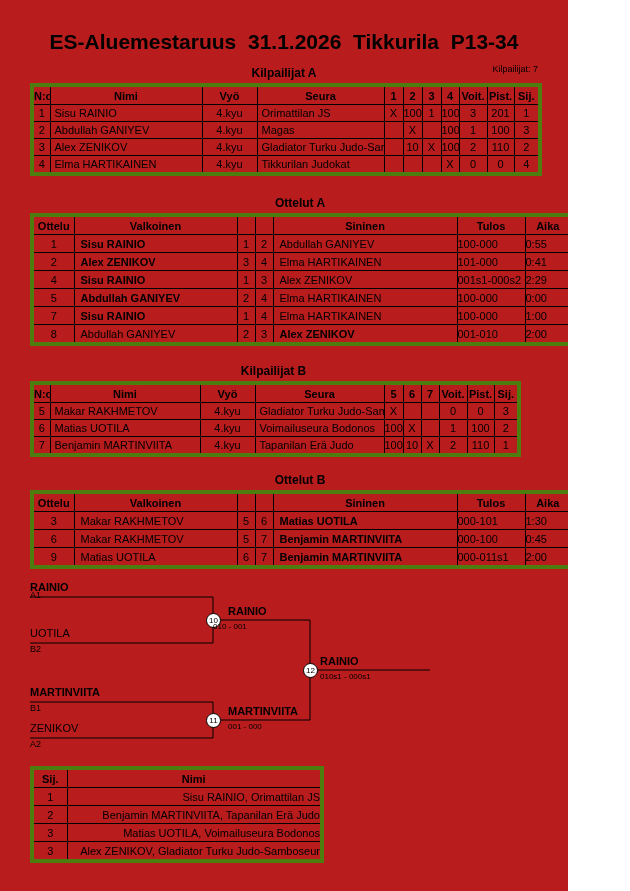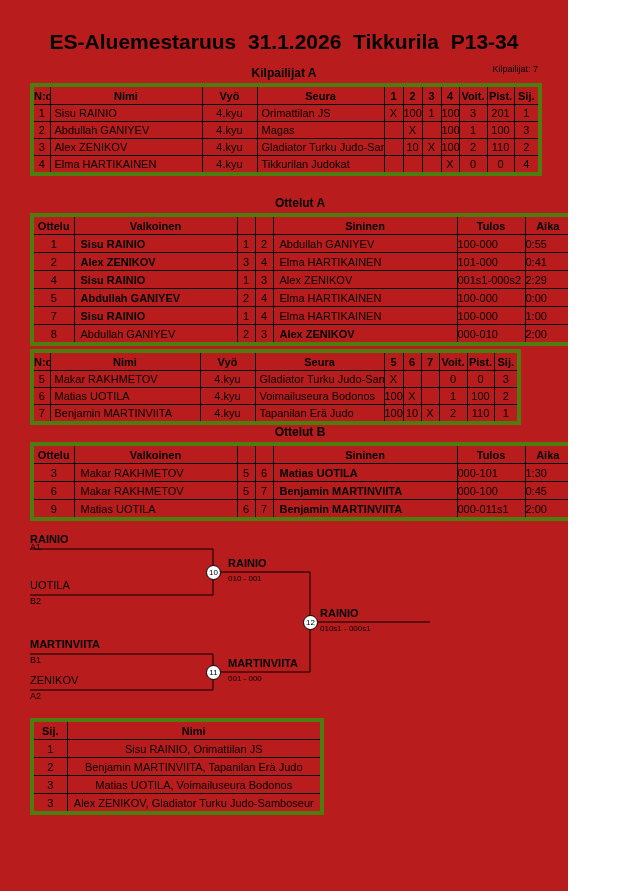--- a/index.html
+++ b/index.html
@@ -4,38 +4,38 @@
 <style>
   html,body { margin:0; padding:0; background:#fff; color:#000;
     font-family:"Liberation Sans", sans-serif; }
   .page { position:relative; width:568px; height:891px; background:#b91c1c; overflow:hidden; }
   .title { padding-top:30px; text-align:center; font-size:21px; font-weight:bold; white-space:pre; }
   .kilp-count { position:absolute; top:64px; right:30px; font-size:9px; }
   .sec-heading { font-size:12px; font-weight:bold; text-align:center; margin-left:30px; }
   .h-ka { width:508px; margin-top:12px; }
   .h-oa { width:540px; margin-top:20px; }
   .h-kb { width:487px; margin-top:18px; }
-  .h-ob { width:540px; }
+  .h-ob { width:540px; margin-top:16px; }
   .h-tu { width:290px; margin-top:0; }
   table.tbl { border-collapse:collapse; table-layout:fixed; margin-left:30px; margin-top:3px;
     border:4px solid #4d7c0f; }
   table.tbl th, table.tbl td { border:1px solid #000; font-size:11px; overflow:hidden;
     white-space:nowrap; padding:0; }
   table.tbl th { font-weight:bold; text-align:center; height:17px; }
   table.tbl td { height:16px; text-align:center; }
   table.t-match td { height:17px; }
   table.t-res td { height:17px; }
   .b { font-weight:bold; }
   
   .t-comp td:nth-child(2), .t-comp td:nth-child(4) { text-align:left; padding-left:4px; }
   
   .t-match td:nth-child(2), .t-match td:nth-child(5) { text-align:left; padding-left:6px; }
   .t-match td:nth-child(6), .t-match td:nth-child(7) { text-align:left; padding-right:5px; }
   
-  .t-res td:nth-child(2) { text-align:center; padding-left:0; }
+  .t-res td:nth-child(2) { text-align:right; padding-left:0; }
   
   .bracket { position:relative; width:630px; height:186px; margin-top:8px; }
   .bracket svg { position:absolute; left:0; top:0; }
   .bk-label { position:absolute; font-size:11px; white-space:nowrap; }
   .bk-seed { position:absolute; font-size:9px; white-space:nowrap; }
   .bk-score { position:absolute; font-size:8px; white-space:nowrap; }
   .bk-node { position:absolute; width:13px; height:13px; border:1px solid #000; border-radius:50%;
     background:#fff; font-size:8px; line-height:13px; text-align:center; }
 </style>
 </head>
@@ -199,26 +199,27 @@
           <td>Elma HARTIKAINEN</td>
           <td>100-000</td>
           <td>1:00</td>
         </tr>
         <tr>
           <td>8</td>
           <td>Abdullah GANIYEV</td>
           <td>2</td>
           <td>3</td>
           <td class="b">Alex ZENIKOV</td>
-          <td>000-010</td>
+          <td>001-010</td>
           <td>2:00</td>
         </tr>
       </tbody>
   </table>
 
+  <div class="sec-heading h-kb">Kilpailijat B</div>
   <table class="tbl t-comp" style="width:487px">
     <colgroup>
       <col style="width:18px">
         <col style="width:150px">
         <col style="width:55px">
         <col style="width:129px">
       <col style="width:19px">
         <col style="width:18px">
         <col style="width:18px">
       <col style="width:28px">
@@ -348,21 +349,21 @@
         <line x1="310" y1="93" x2="430" y2="93"></line>
       </g>
     </svg>
 
     <div class="bk-label b" style="left:30px; top:4px">RAINIO</div>
     <div class="bk-seed" style="left:30px; top:13px">A1</div>
     <div class="bk-label" style="left:30px; top:50px">UOTILA</div>
     <div class="bk-seed" style="left:30px; top:67px">B2</div>
     <div class="bk-node" style="left:206px; top:36px">10</div>
     <div class="bk-label b" style="left:228px; top:28px">RAINIO</div>
-    <div class="bk-score" style="left:228px; top:45px">010 - 001</div>
+    <div class="bk-score" style="left:213px; top:45px">010 - 001</div>
 
     <div class="bk-label b" style="left:30px; top:109px">MARTINVIITA</div>
     <div class="bk-seed" style="left:30px; top:126px">B1</div>
     <div class="bk-label" style="left:30px; top:145px">ZENIKOV</div>
     <div class="bk-seed" style="left:30px; top:162px">A2</div>
     <div class="bk-node" style="left:206px; top:136px">11</div>
     <div class="bk-label b" style="left:228px; top:128px">MARTINVIITA</div>
     <div class="bk-score" style="left:228px; top:145px">001 - 000</div>
 
     <div class="bk-node" style="left:303px; top:86px">12</div>

